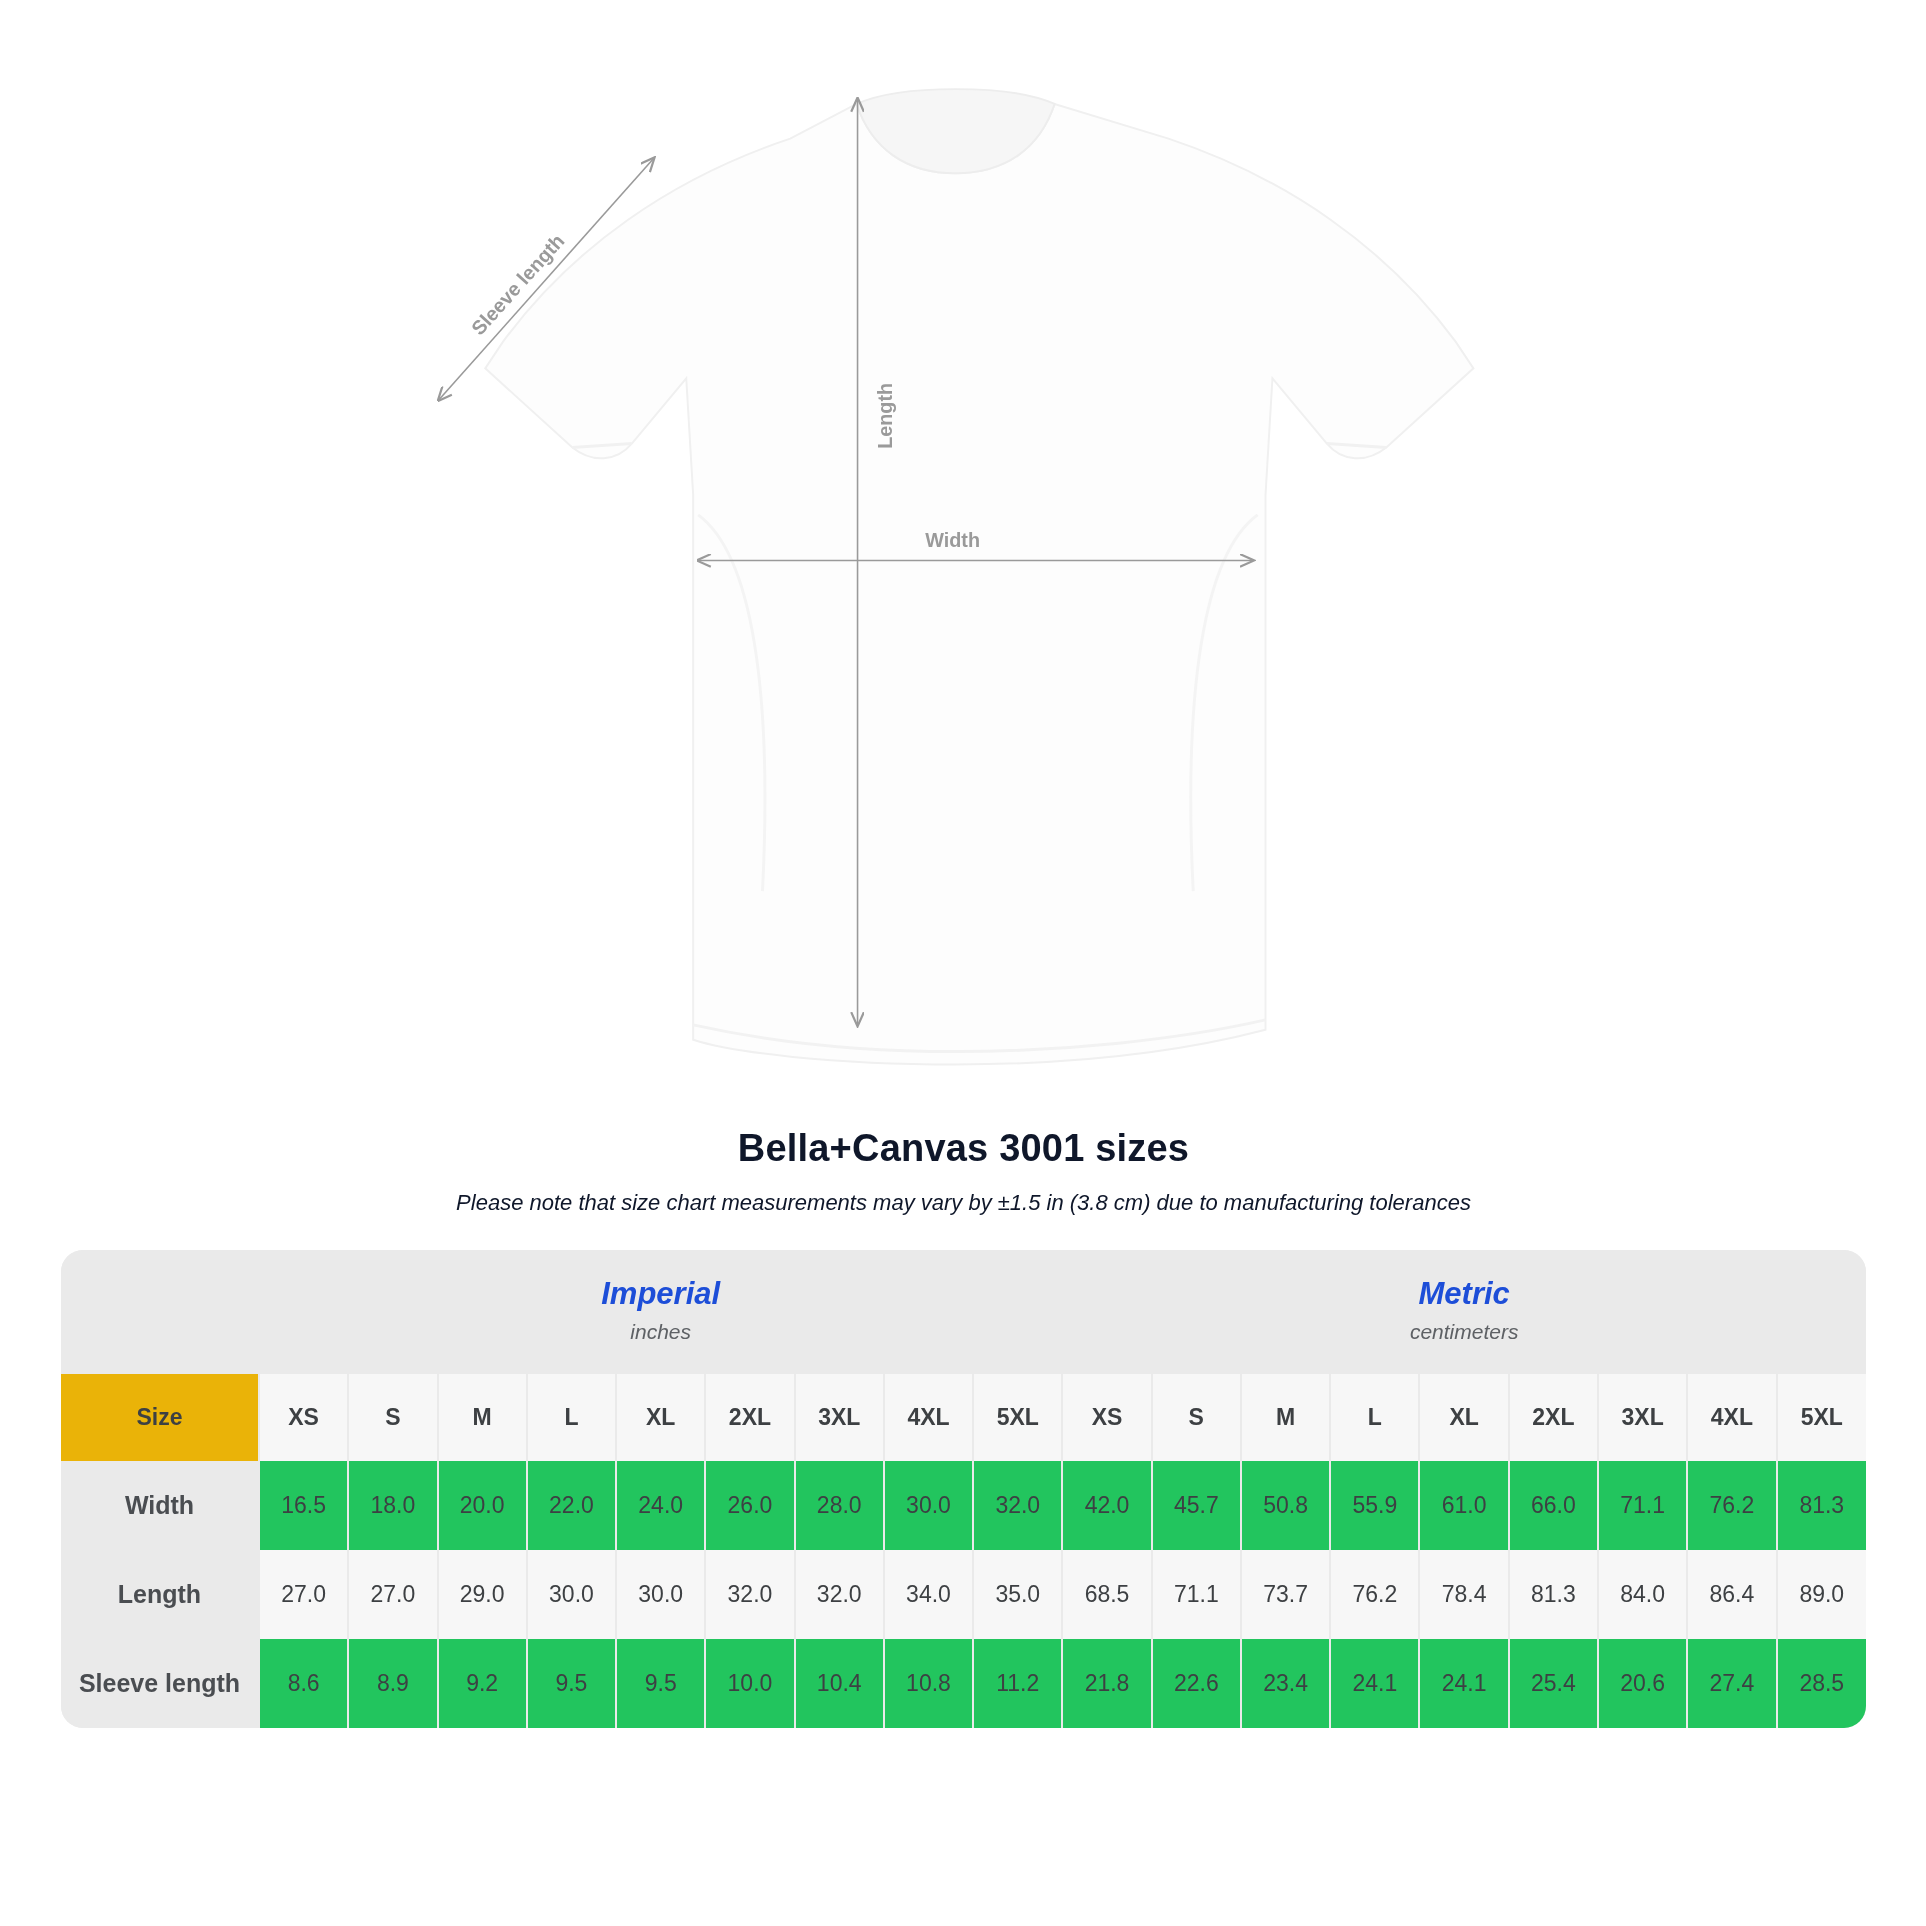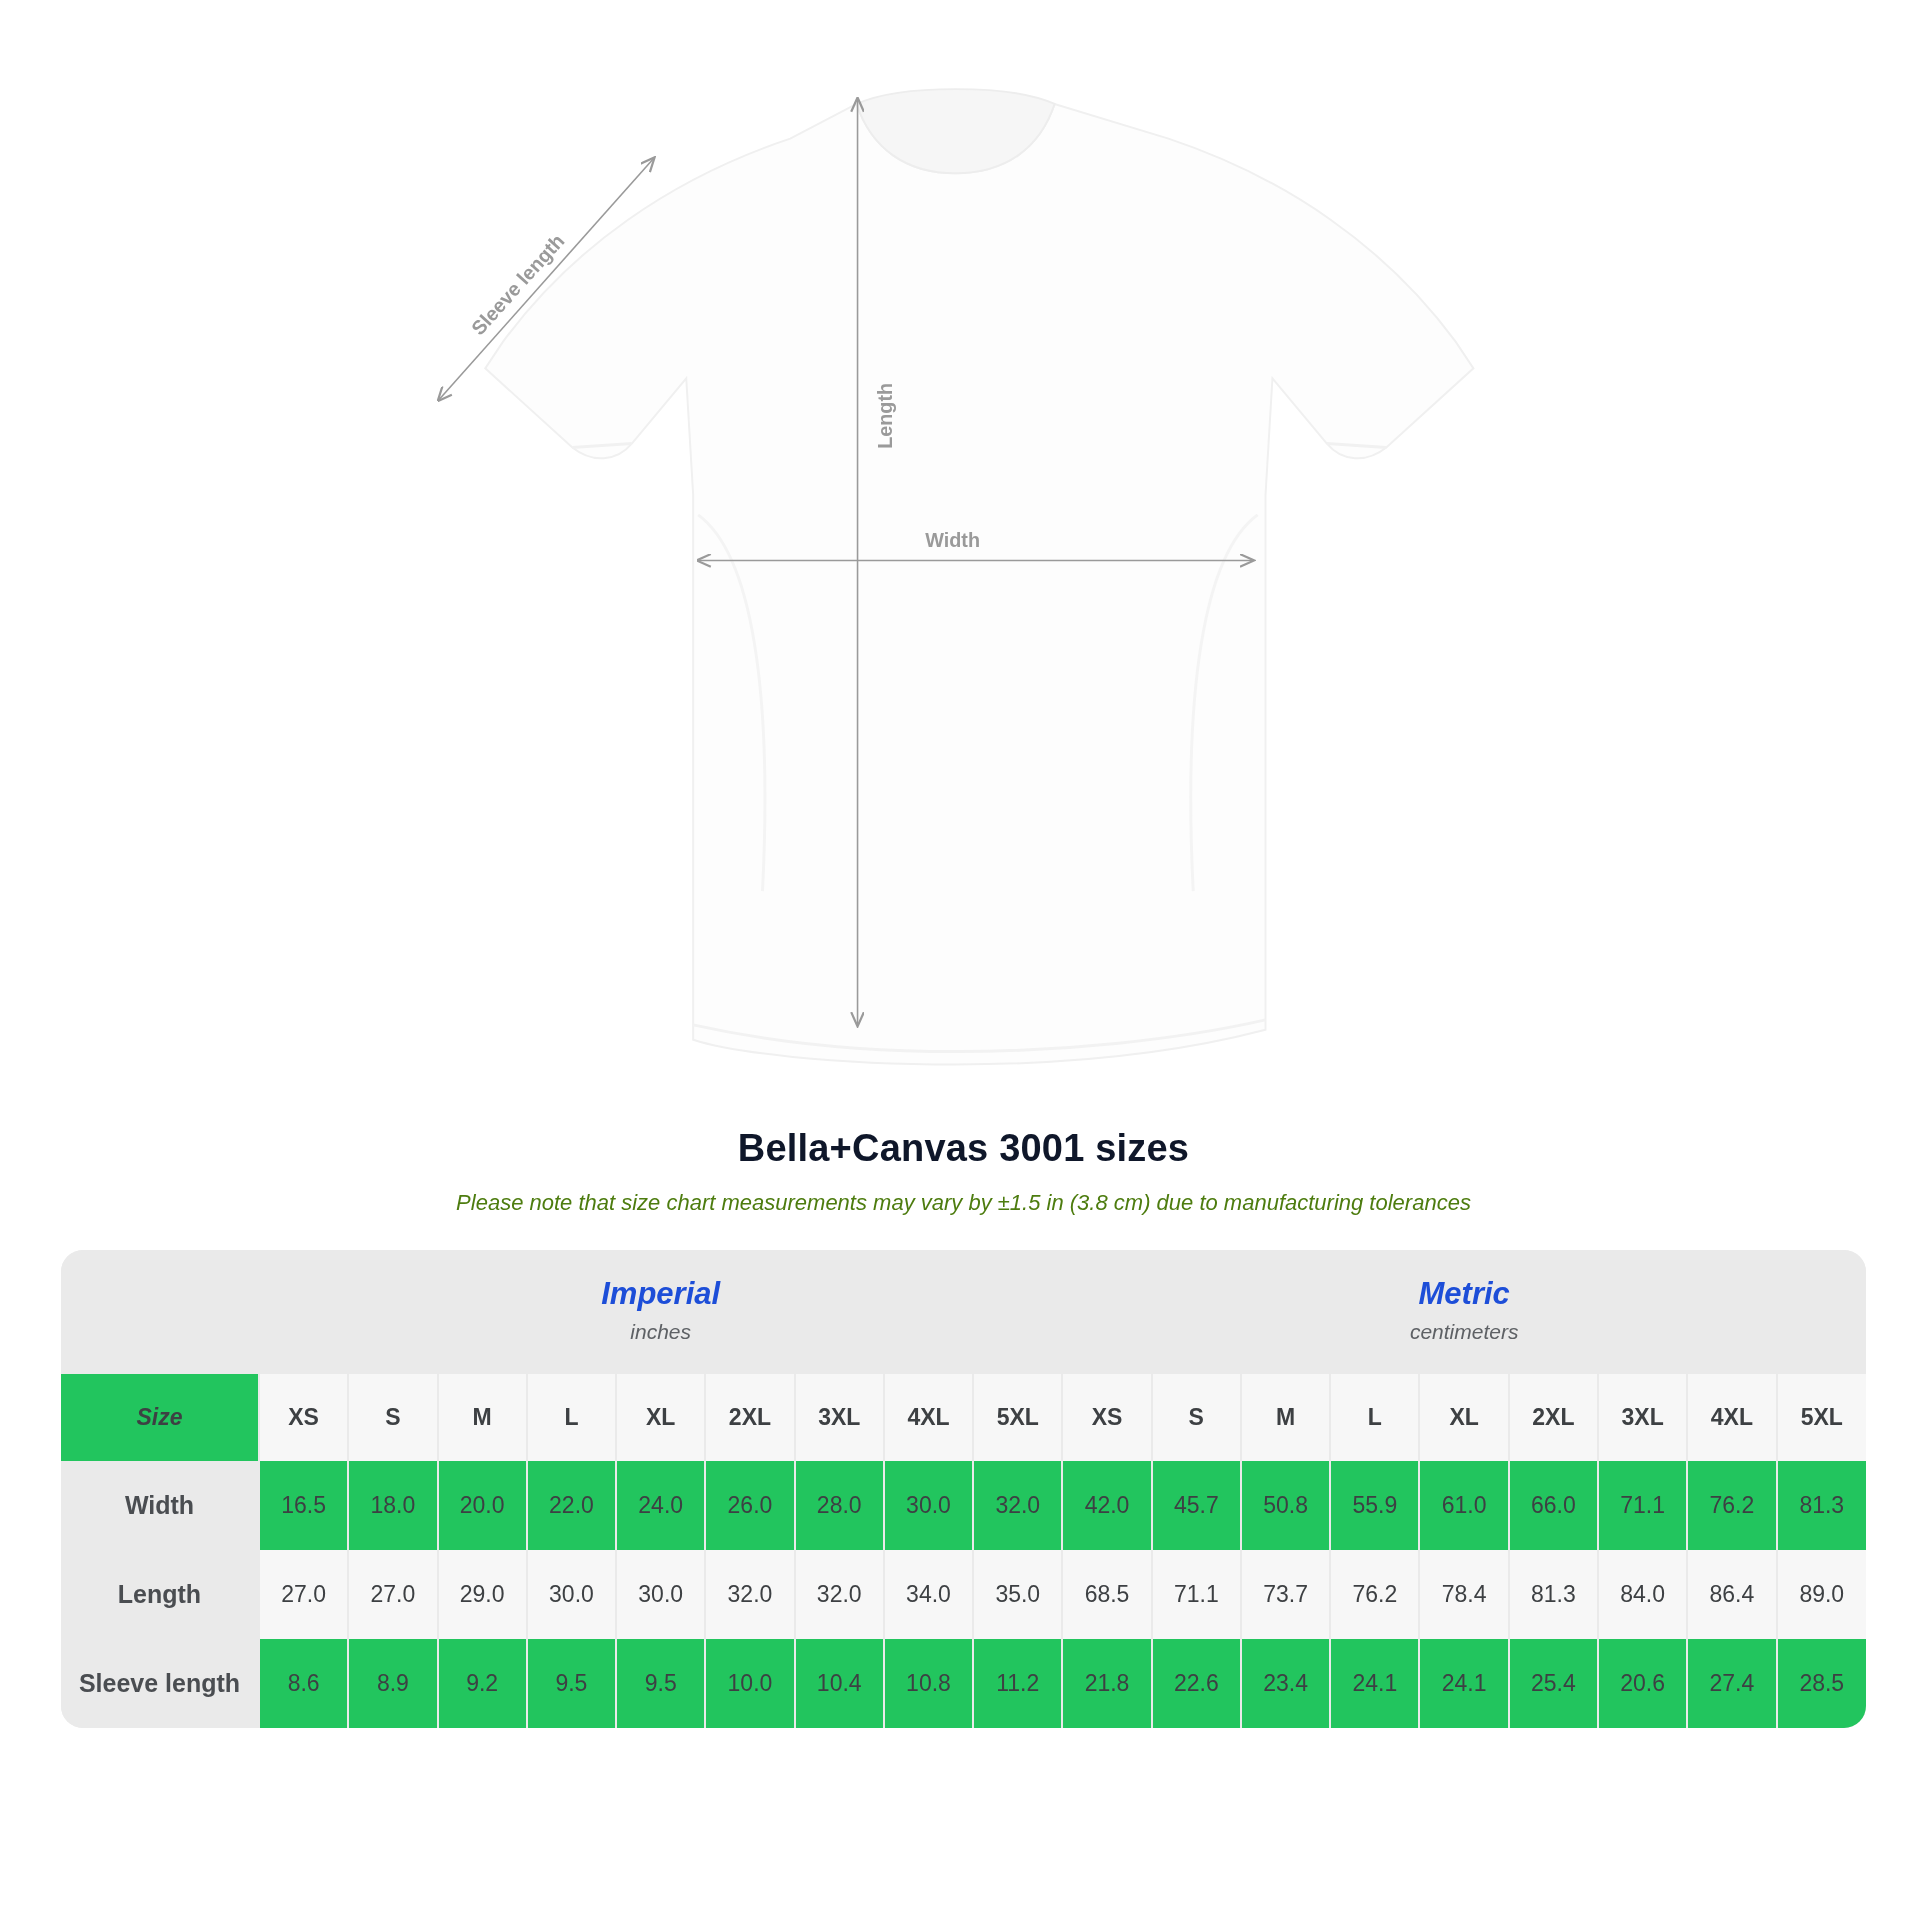--- a/index.html
+++ b/index.html
@@ -39,21 +39,21 @@
   }
   .chart-title {
     font-size: 38px;
     font-weight: bold;
     color: #0f172a;
     letter-spacing: 0.2px;
   }
   .chart-note {
     font-size: 22px;
     font-style: italic;
-    color: #4d7c0f;
+    color: #0f172a;
     margin-top: 20px;
   }
 
   
   .table-wrap {
     margin: 34px 61px 0 61px;
     border-radius: 22px;
     overflow: hidden;
     background: #eaeaea;
   }
@@ -88,22 +88,21 @@
   }
 
   .head-row td {
     background: #f7f7f7;
     padding: 30px 0;
     font-weight: bold;
     font-size: 25px;
     color: #4a4d51;
   }
   .head-row td.rowlabel {
-    background: #22c55e;
-    font-style: italic;
+    background: #eab308;
   }
 
   .data-row td {
     padding: 30px 0;
     font-size: 24px;
     background: #22c55e;
     color: #3d4043;
   }
   .data-row.alt td {
     background: #f7f7f7;

